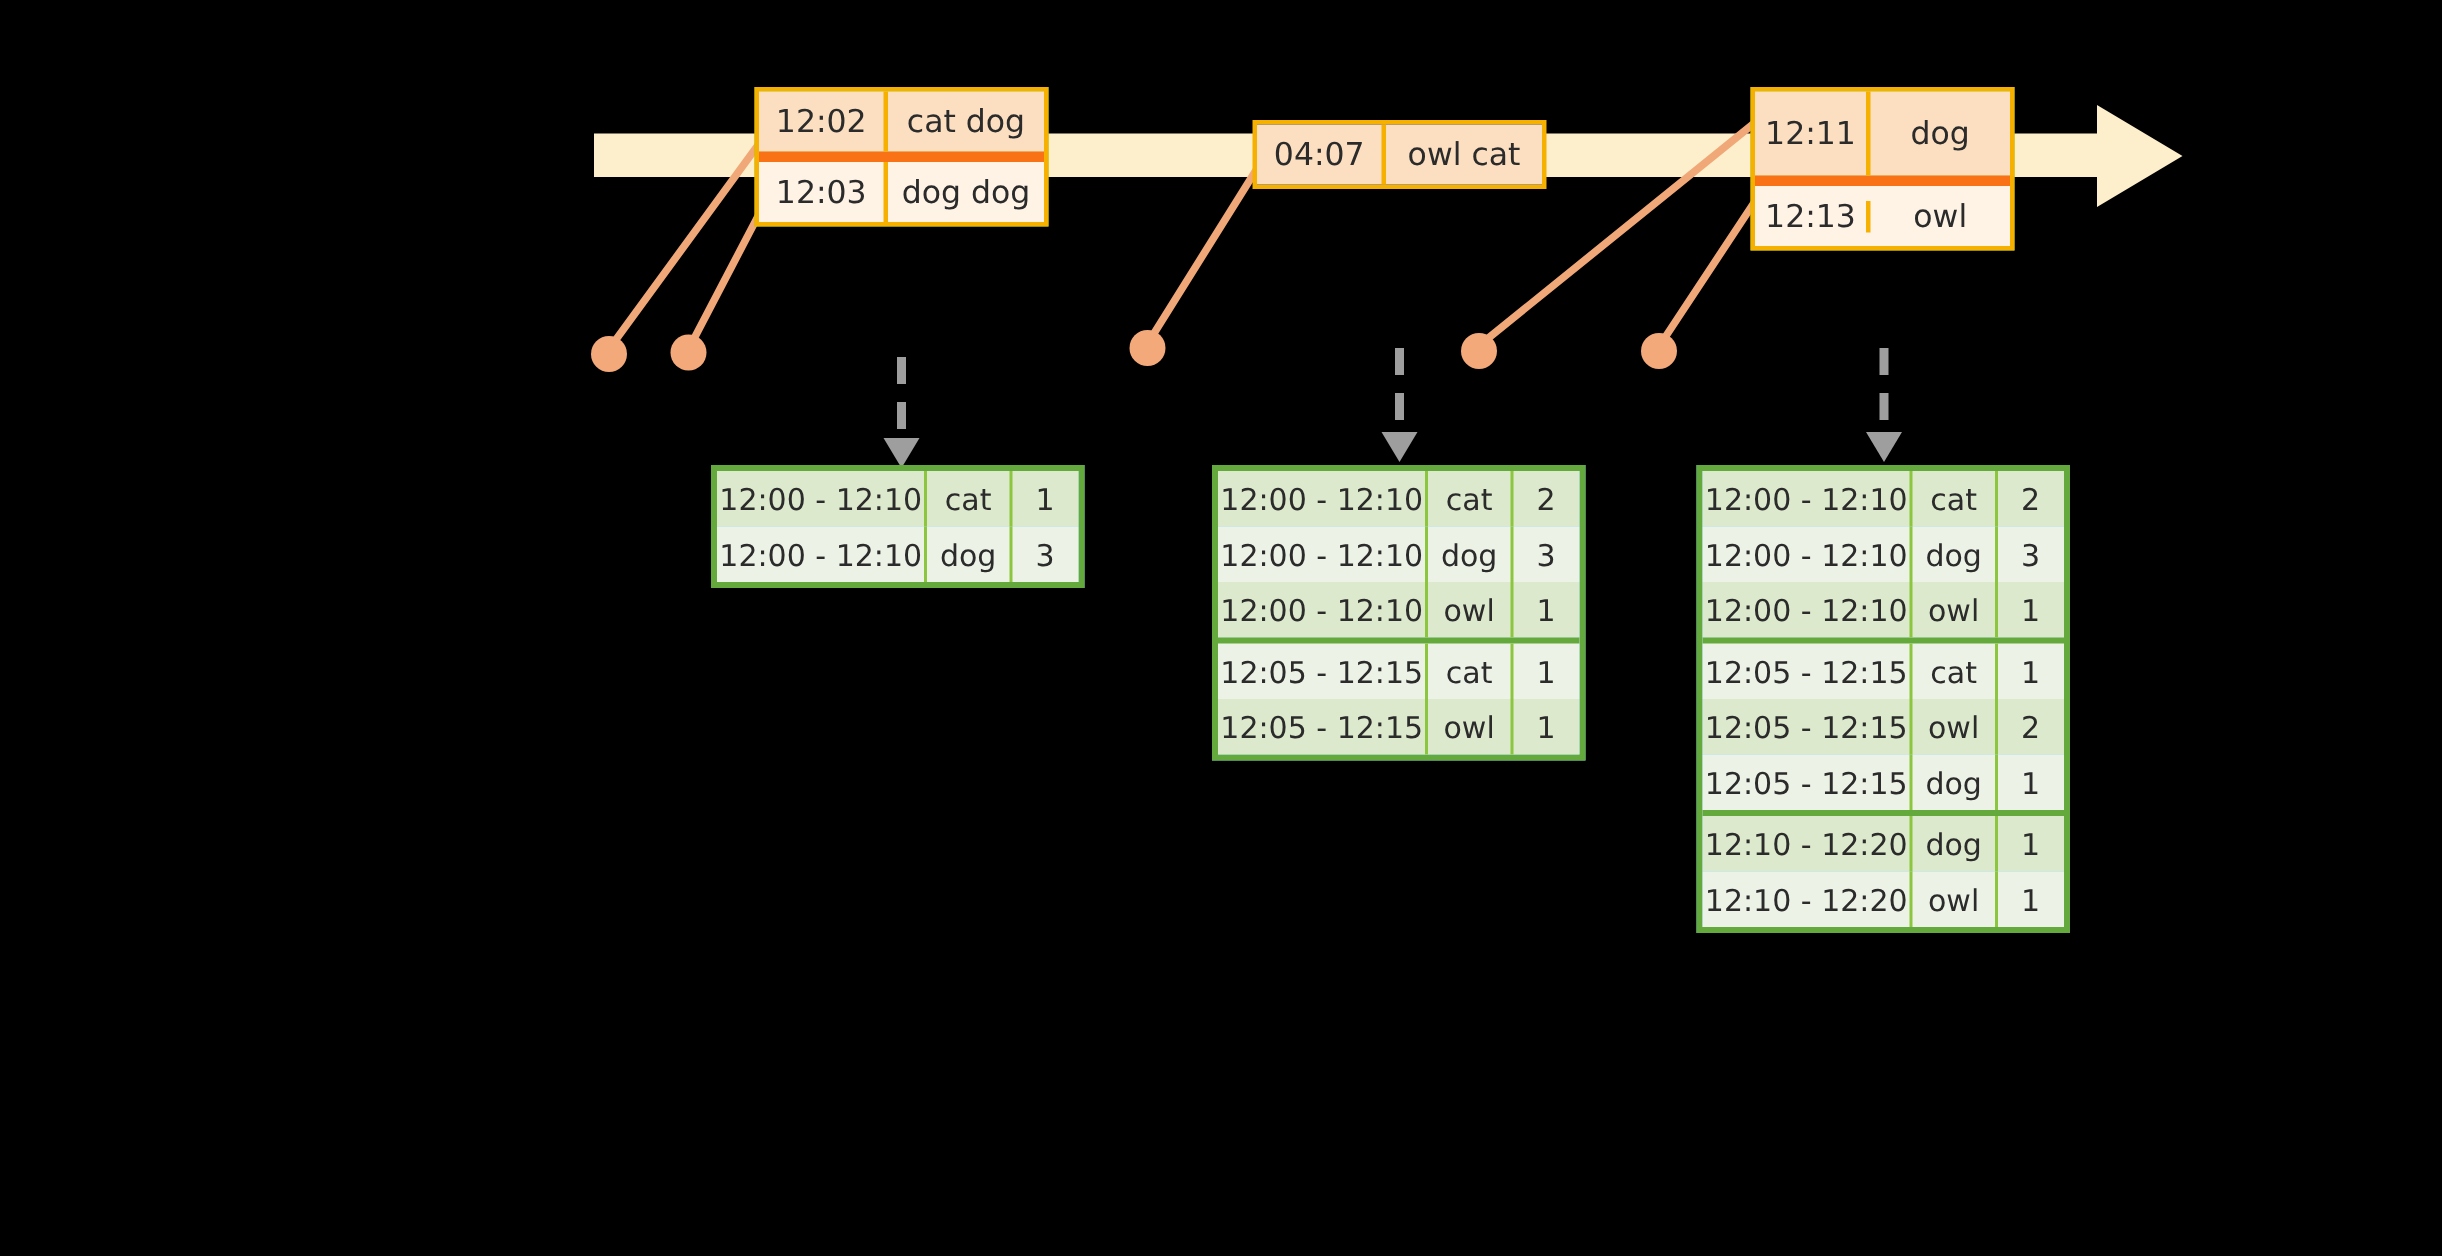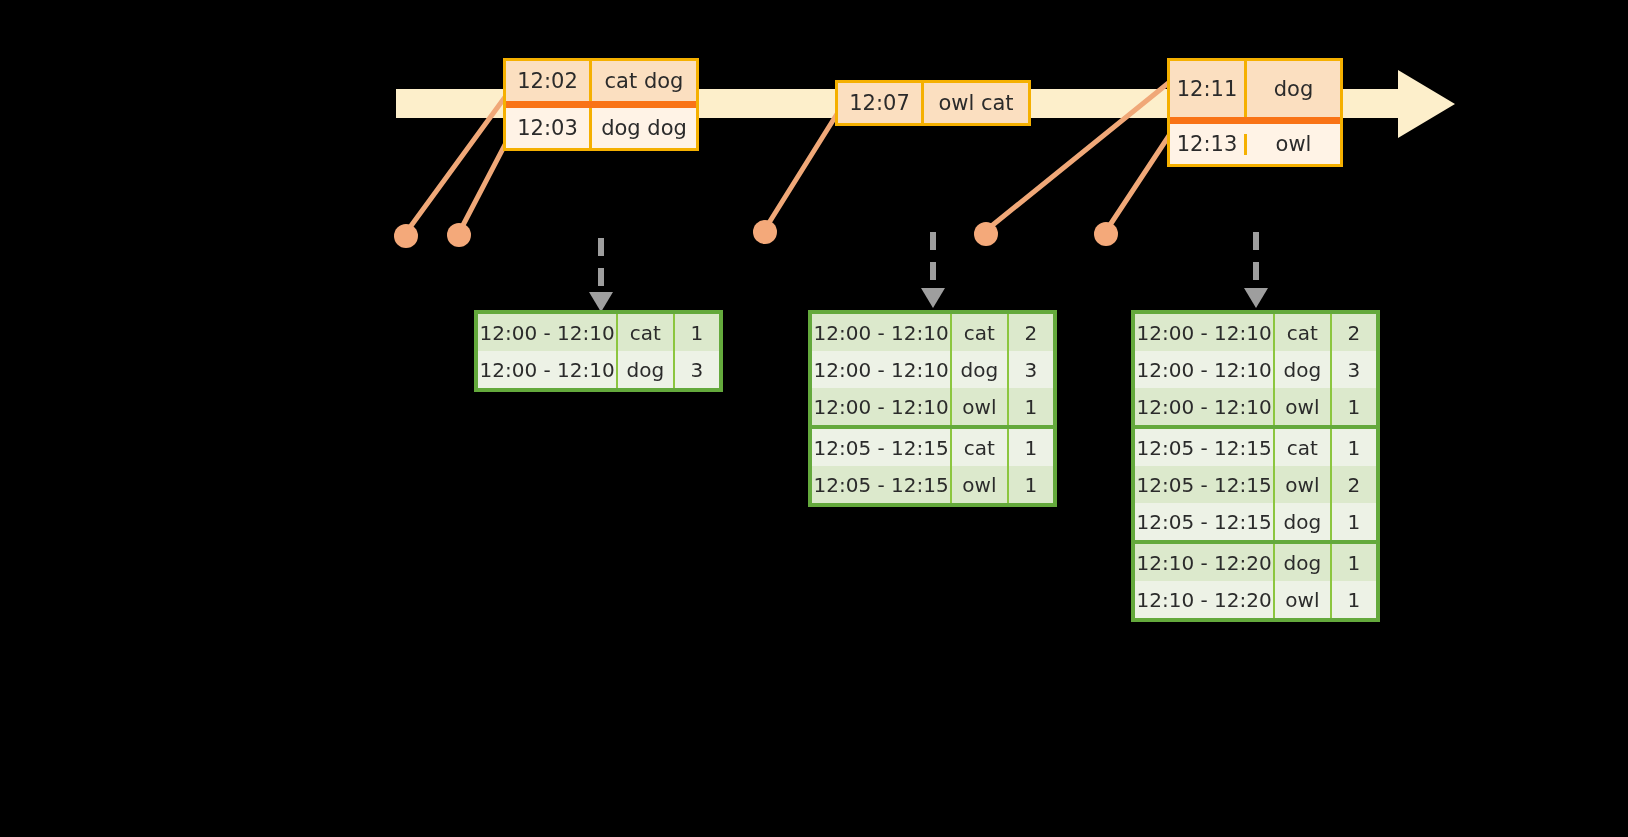--- a/index.html
+++ b/index.html
@@ -81,21 +81,21 @@
       <div class="cell words" style="flex:1;">cat dog</div>
     </div>
     <div class="event-row light" style="height:40px;">
       <div class="cell time" style="width:83px;">12:03</div>
       <div class="cell words" style="flex:1;">dog dog</div>
     </div>
   </div>
 
   <div class="event-box" style="left:835px;top:80px;width:196px;">
     <div class="event-row shade" style="height:40px;">
-      <div class="cell time" style="width:83px;">12:07</div>
+      <div class="cell time" style="width:83px;">04:07</div>
       <div class="cell words" style="flex:1;">owl cat</div>
     </div>
   </div>
 
   <div class="event-box" style="left:1167px;top:58px;width:176px;">
     <div class="event-row shade" style="height:56px;">
       <div class="cell time" style="width:74px;">12:11</div>
       <div class="cell words" style="flex:1;">dog</div>
     </div>
     <div class="event-row light" style="height:40px;align-items:center;">

